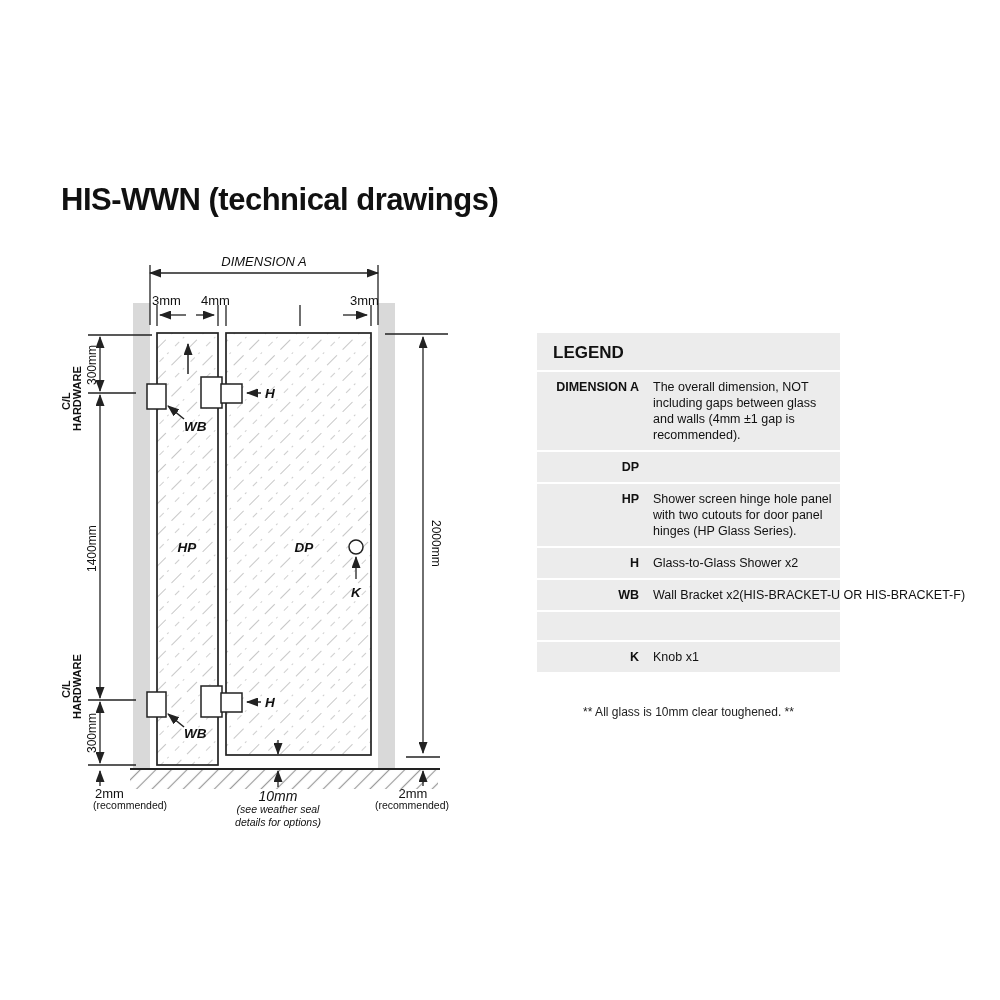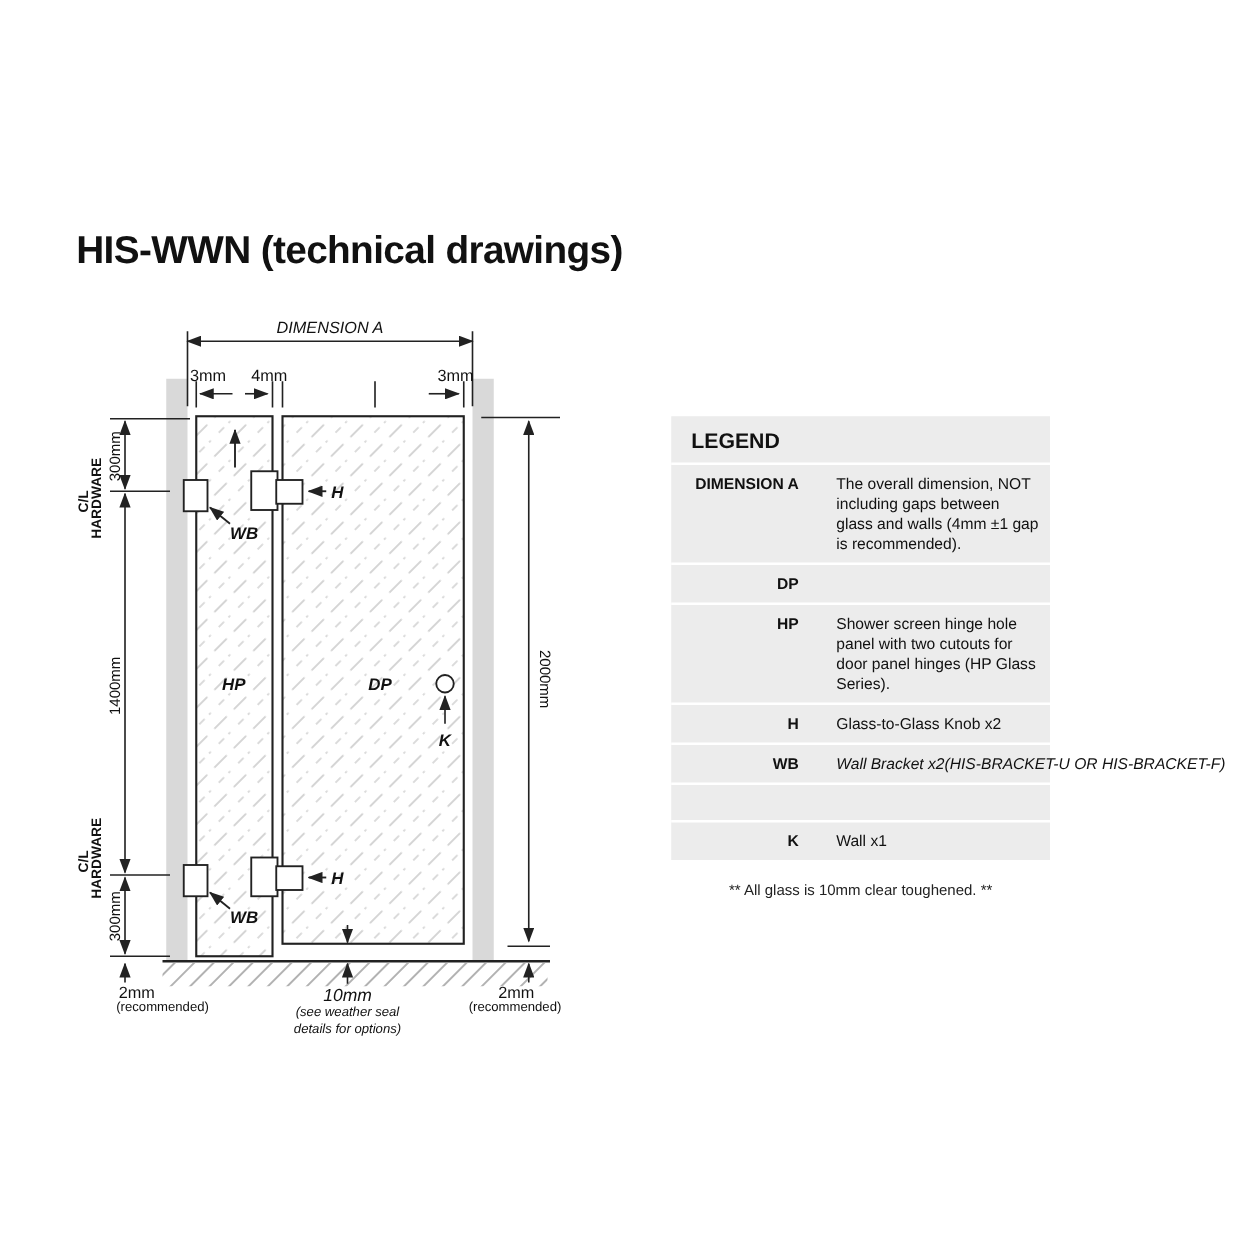--- a/index.html
+++ b/index.html
@@ -16,22 +16,22 @@
   .it{font-style:italic;}
   .seal{font-size:10.5px;font-style:italic;}
   .tenmm{font-size:14px;font-style:italic;}
 
   .legend{position:absolute;left:537px;top:333px;width:303px;background:#ececec;}
   .legend-header{padding:10px 0 7px 16px;font-size:17px;font-weight:700;border-bottom:2px solid #fff;}
   .legend-row{display:grid;grid-template-columns:92px 1fr;column-gap:14px;
               padding:7px 8px 7px 10px;border-bottom:2px solid #fff;min-height:14px;}
   .legend-row:last-child{border-bottom:none;}
   .legend-term{font-size:12.5px;font-weight:700;text-align:right;line-height:16px;}
-  .legend-desc{font-size:12.5px;line-height:16px;margin-left:16px;}
-  .nowrap .legend-desc{white-space:nowrap;font-style:italic;}
+  .legend-desc{font-size:12.5px;line-height:16px;}
+  .nowrap .legend-desc{white-space:nowrap;}
   .footnote{position:absolute;left:537px;top:705px;width:303px;text-align:center;
             font-size:12px;color:#222;}
 </style>
 </head>
 <body>
 
 <div class="page">
 
   <div class="title">HIS-WWN (technical drawings)</div>
 
@@ -170,31 +170,31 @@
     </div>
     <div class="legend-row">
       <div class="legend-term">DP</div>
     </div>
     <div class="legend-row">
       <div class="legend-term">HP</div>
       <div class="legend-desc">Shower screen hinge hole panel with two cutouts for door panel hinges (HP Glass Series).</div>
     </div>
     <div class="legend-row">
       <div class="legend-term">H</div>
-      <div class="legend-desc">Glass-to-Glass Knob x2</div>
+      <div class="legend-desc">Glass-to-Glass Shower x2</div>
     </div>
     <div class="legend-row nowrap">
       <div class="legend-term">WB</div>
       <div class="legend-desc">Wall Bracket x2(HIS-BRACKET-U OR HIS-BRACKET-F)</div>
     </div>
     <div class="legend-row">
       <div class="legend-term"></div>
       <div class="legend-desc"></div>
     </div>
     <div class="legend-row">
       <div class="legend-term">K</div>
-      <div class="legend-desc">Wall x1</div>
+      <div class="legend-desc">Knob x1</div>
     </div>
   </div>
 
   <div class="footnote">** All glass is 10mm clear toughened. **</div>
 
 </div>
 
 </body></html>

